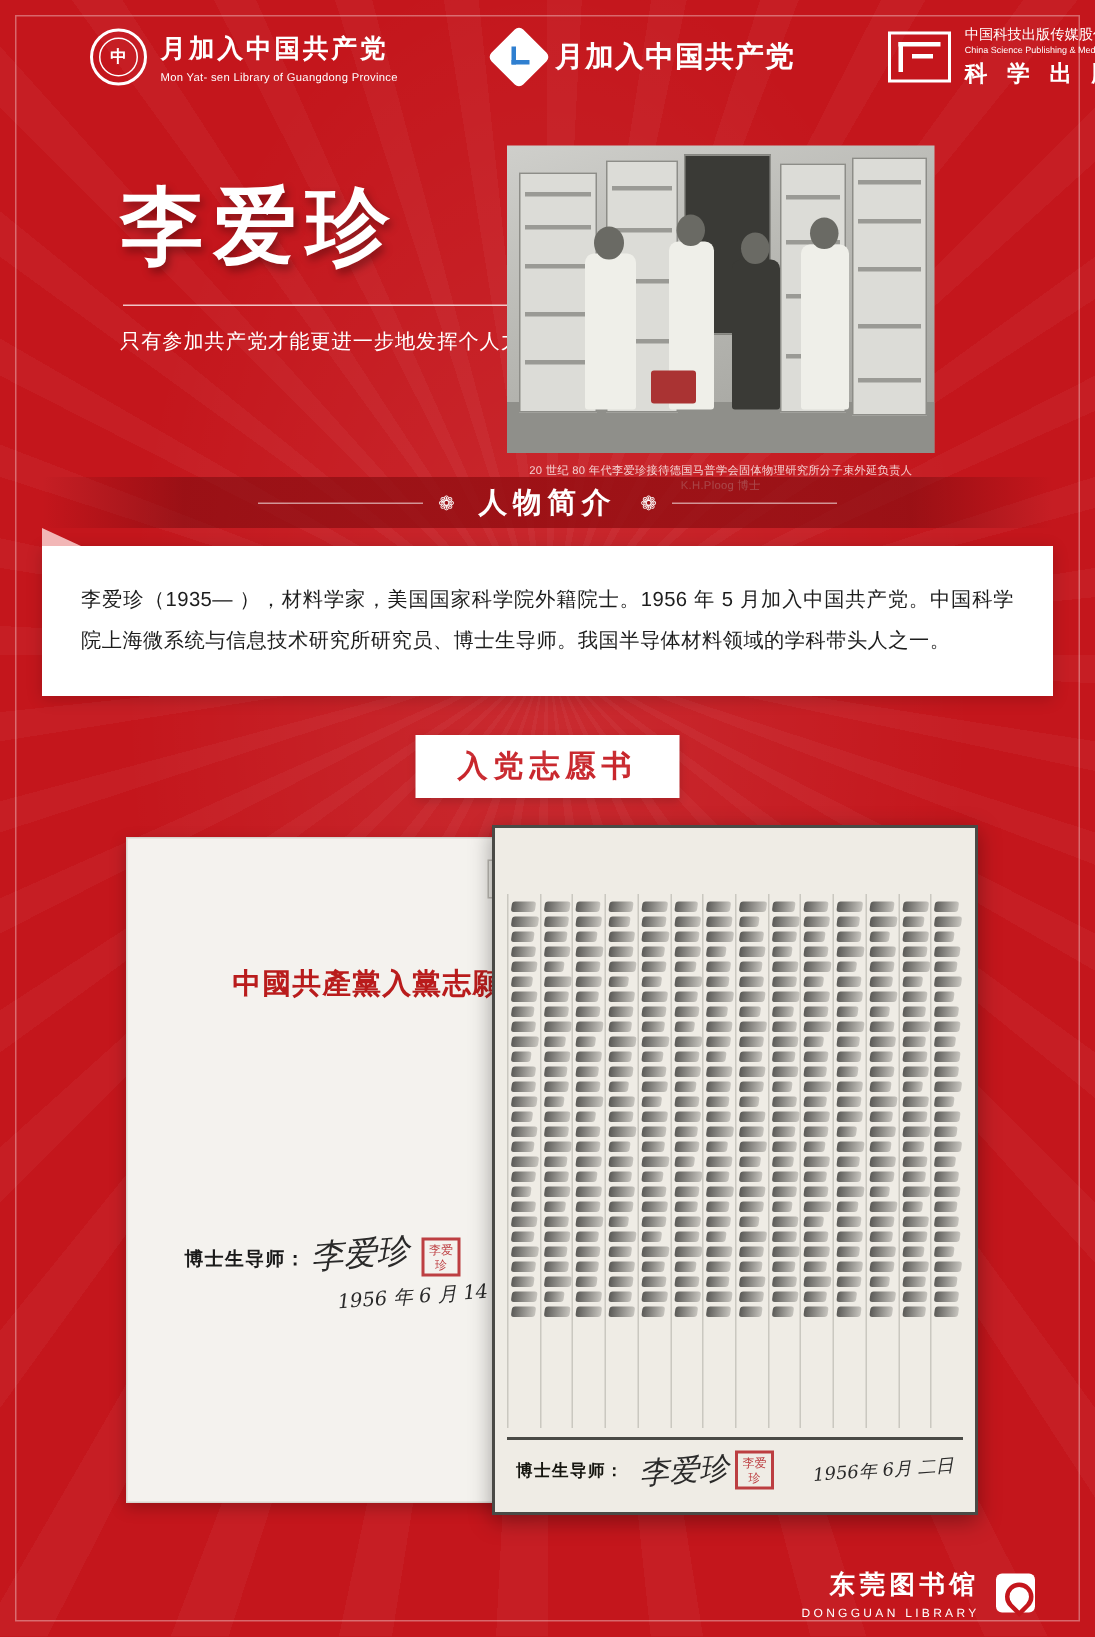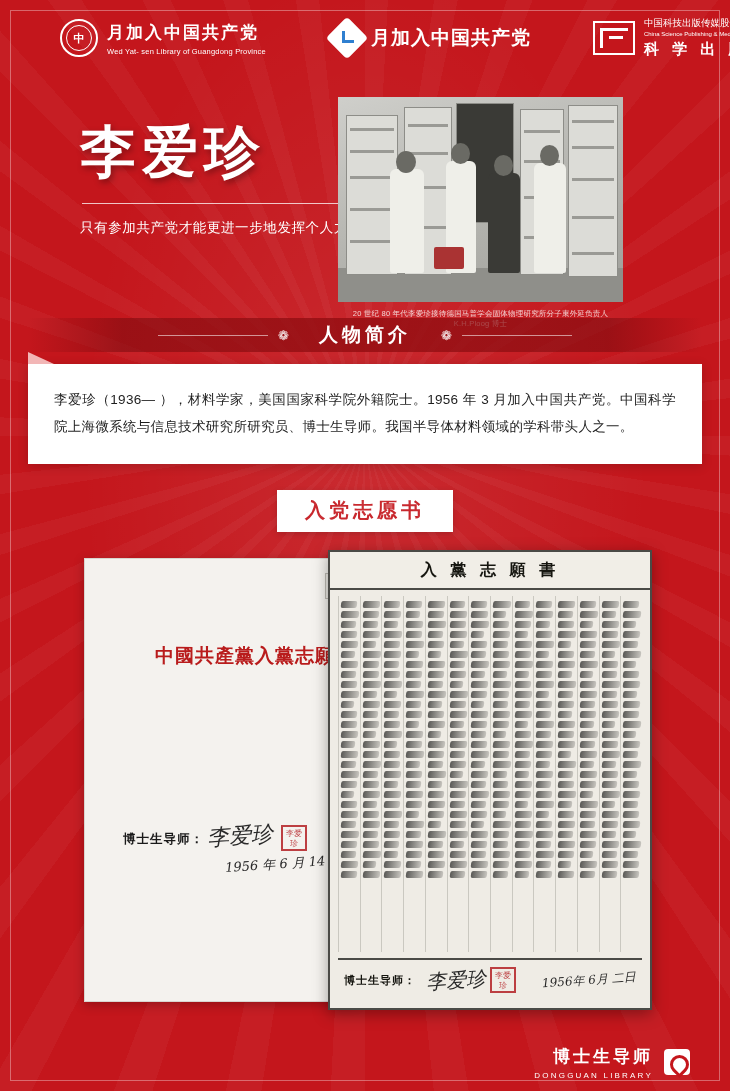--- a/index.html
+++ b/index.html
@@ -183,21 +183,21 @@
       rgba(120,10,14,0.55) 86%,
       rgba(0,0,0,0.0) 100%);
   }
   .sec-bar .deco-line {
     flex: 0 0 110px; height: 1px; background: rgba(255,255,255,0.55);
   }
   .sec-bar .flower { color: #fff; font-size: 13px; margin: 0 10px; }
   .sec-title {
     color: #fff; font-size: 19px; font-weight: bold; letter-spacing: 4px;
     font-family: "DejaVu Serif", serif;
-    margin: 0 20px;
+    margin: 0 6px;
   }
 
   
   .bio-wrap { position: relative; margin: 12px 28px 0 28px; }
   .bio-card {
     background: #fff;
     padding: 22px 26px 24px 26px;
     position: relative;
     box-shadow: 0 2px 10px rgba(0,0,0,0.18);
   }
@@ -368,21 +368,21 @@
 <div class="frame"></div>
 
 <div class="header">
 
   <div class="logo-group logo-1">
     <div class="seal">
       <span>中</span>
     </div>
     <div class="lib-text">
       <div class="cn">月加入中国共产党</div>
-      <div class="en">Wed Yat- sen Library of Guangdong Province</div>
+      <div class="en">Mon Yat- sen Library of Guangdong Province</div>
     </div>
   </div>
 
   <div class="logo-group logo-2">
     <div class="diamond-logo">
         <i></i>
       </div>
     <div class="assoc-text">月加入中国共产党</div>
   </div>
 
@@ -449,41 +449,40 @@
 <div class="sec-bar">
   <div class="deco-line"></div>
   <span class="flower">❁</span>
   <div class="sec-title">人物简介</div>
   <span class="flower">❁</span>
   <div class="deco-line"></div>
 </div>
 
 <div class="bio-wrap">
   <div class="bio-card">
-    <div class="bio-text">李爱珍（1936—    ），材料学家，美国国家科学院外籍院士。1956 年 3 月加入中国共产党。中国科学院上海微系统与信息技术研究所研究员、博士生导师。我国半导体材料领域的学科带头人之一。</div>
+    <div class="bio-text">李爱珍（1935—    ），材料学家，美国国家科学院外籍院士。1956 年 5 月加入中国共产党。中国科学院上海微系统与信息技术研究所研究员、博士生导师。我国半导体材料领域的学科带头人之一。</div>
   </div>
 </div>
 
 <div class="pledge-title-wrap">
   <div class="pledge-title">入党志愿书</div>
 </div>
 
 <div class="docs-wrap">
 
   <div class="doc-left">
     <div class="corner-tab">6</div>
     <div class="dl-title">中國共產黨入黨志願書</div>
     <div class="dl-applicant">博士生导师：</div>
     <div class="dl-sig sig-hand">李爱珍</div>
     <div class="stamp" style="left:196px; top:266px;">李爱珍</div>
     <div class="dl-date sig-hand">1956 年 6 月 14 日</div>
   </div>
 
   <div class="doc-right">
-    <div class="dr-head">入 黨 志 願 書</div>
     <div class="dr-body">
       <div class="dr-col">
           <div class="stroke" style="width:86%"></div>
           <div class="stroke" style="width:94%"></div>
           <div class="stroke" style="width:72%"></div>
           <div class="stroke" style="width:90%"></div>
           <div class="stroke" style="width:80%"></div>
           <div class="stroke" style="width:96%"></div>
           <div class="stroke" style="width:70%"></div>
           <div class="stroke" style="width:88%"></div>
@@ -903,17 +902,17 @@
       <span class="lab">博士生导师：</span>
       <span class="sig sig-hand">李爱珍</span>
       <span class="stamp" style="position:relative; left:4px; top:0; display:inline-block;">李爱珍</span>
       <span class="date sig-hand">1956年 6月 二日</span>
     </div>
   </div>
 </div>
 
 <div class="footer">
   <div class="footer-text">
-    <div class="f-cn">博士生导师</div>
+    <div class="f-cn">东莞图书馆</div>
     <div class="f-en">DONGGUAN LIBRARY</div>
   </div>
   <div class="footer-mark"></div>
 </div>
 
 </body></html>

